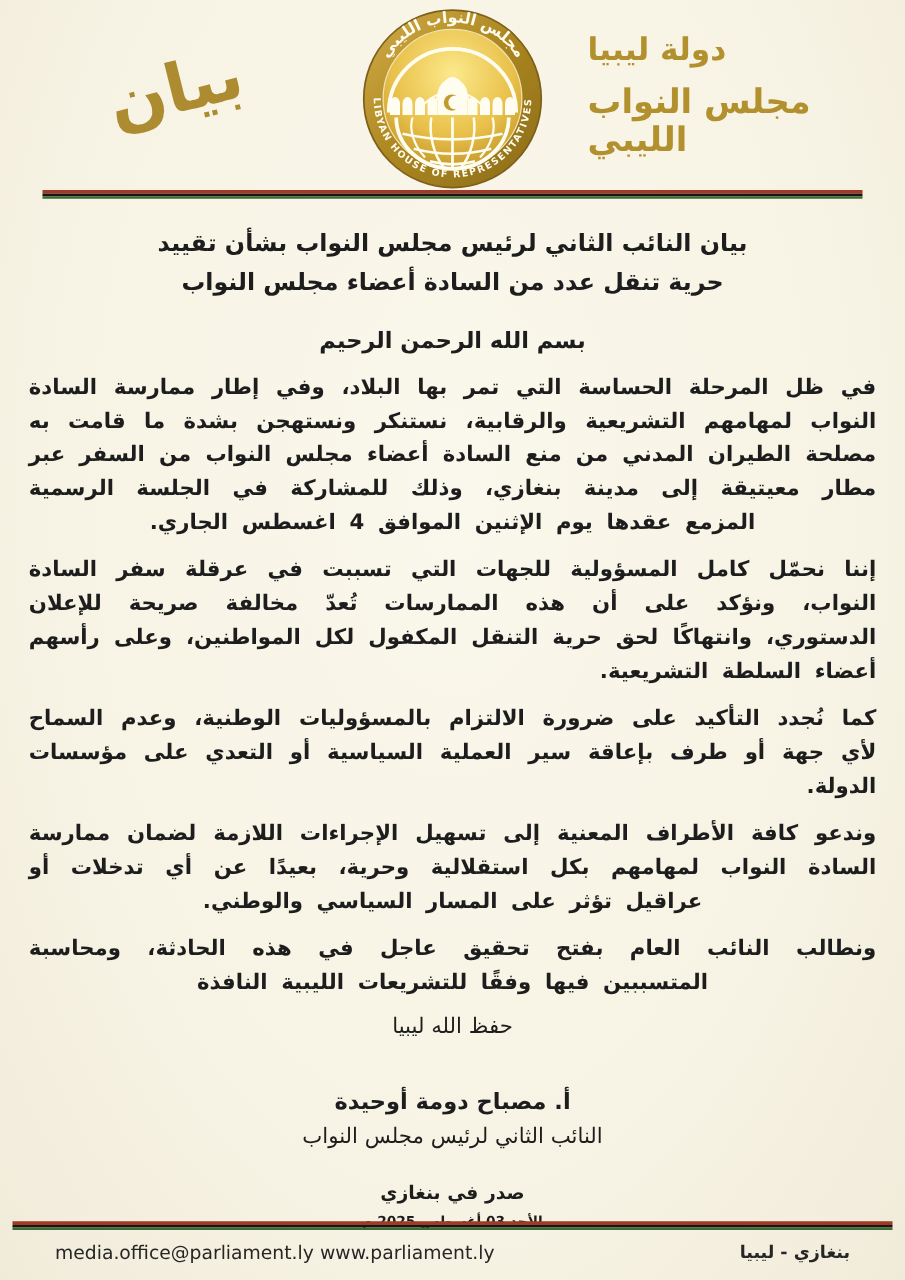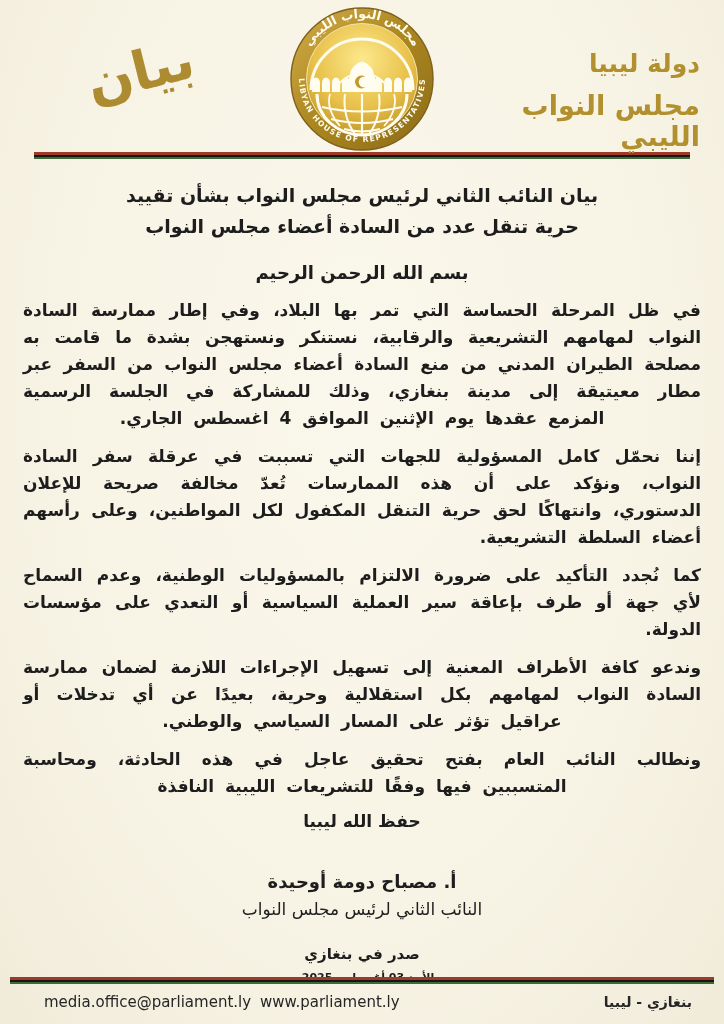--- a/index.html
+++ b/index.html
@@ -17,22 +17,22 @@
   
   .header { position: relative; height: 152px; }
   .bayan {
     position: absolute; left: 86px; top: 40px;
     font-size: 54px; font-weight: bold; color: #ad8b31;
     transform: rotate(-14deg);
     letter-spacing: 2px;
   }
   .emblem { position: absolute; left: 289px; top: 6px; width: 146px; height: 146px; }
   .letterhead {
-    position: absolute; right: 24px; top: 49px; width: 230px;
-    text-align: right; color: #b2902e; font-weight: bold;
+    position: absolute; right: 24px; top: 25px; width: 230px;
+    text-align: left; color: #b2902e; font-weight: bold;
   }
   .letterhead .l1 { font-size: 25px; }
   .letterhead .l2 { font-size: 27px; margin-top: 12px; }
 
   
   .flag-line { display: flex; flex-direction: column; }
   .flag-line i { display: block; border: 0; }
   .flag-line .r { height: 3px; background: #9e3a26; }
   .flag-line .k { height: 2px; background: #181614; }
   .flag-line .g { height: 2px; background: #3c6b37; }
@@ -43,31 +43,31 @@
   .content { padding: 0 23px; direction: rtl; text-align: center; }
   .title { font-size: 19px; line-height: 31px; font-weight: bold; margin-top: 21px; }
   .basmala { margin-top: 20px; font-size: 18px; font-weight: bold; }
   .paragraphs { margin-top: 14px; }
   .body-p {
     font-size: 17px; line-height: 27px; font-weight: bold;
     margin: 0 0 11px; text-align: justify; word-spacing: 5px;
   }
   .last-center { text-align-last: center; }
   .last-right  { text-align-last: right; }
-  .closing { margin-top: 9px; font-size: 17px; font-weight: bold; }
+  .closing { margin-top: 9px; font-size: 17px; font-weight: normal; }
   .sig-name { margin-top: 40px; font-size: 18px; font-weight: bold; }
   .sig-role { margin-top: 7px; font-size: 17px; font-weight: normal; }
   .issued-place { margin-top: 26px; font-size: 15px; font-weight: bold; }
   .issued-date  { margin-top: 8px;  font-size: 11px; font-weight: bold; }
 
   
   .footer { position: absolute; left: 0; right: 0; bottom: 0; padding-bottom: 13px; }
   .footer-row {
     display: flex; align-items: center;
-    padding: 9px 32px 0 44px; color: #262626; font-size: 15px;
+    padding: 9px 44px 0 44px; color: #262626; font-size: 15px;
   }
   .footer-row > div { flex: 1; }
   .f-email { text-align: left; direction: ltr; }
   .f-site  { text-align: left; direction: ltr; }
   .f-loc   { text-align: right; direction: rtl; font-weight: bold; font-size: 14px; }
 
   svg text { font-family: "DejaVu Sans", sans-serif; }
 </style>
 </head>
 <body>

